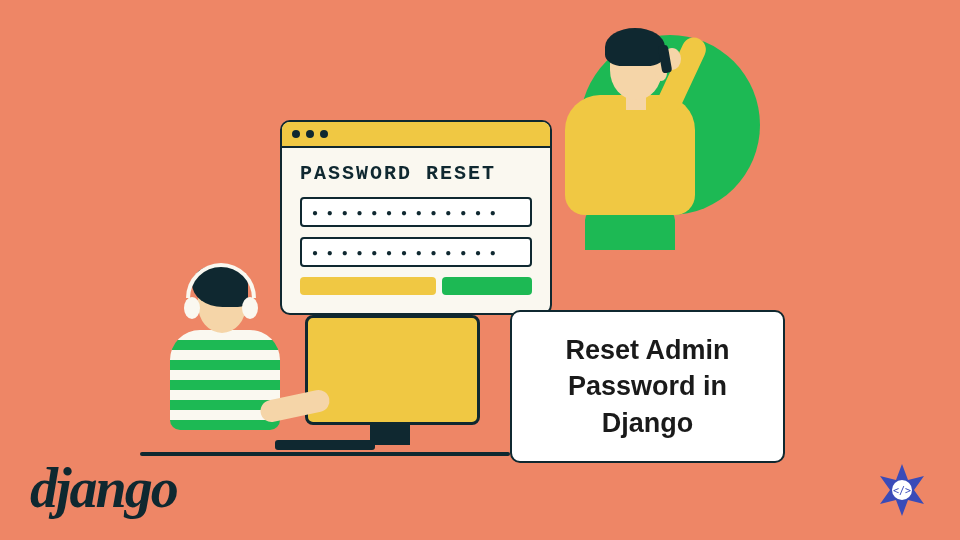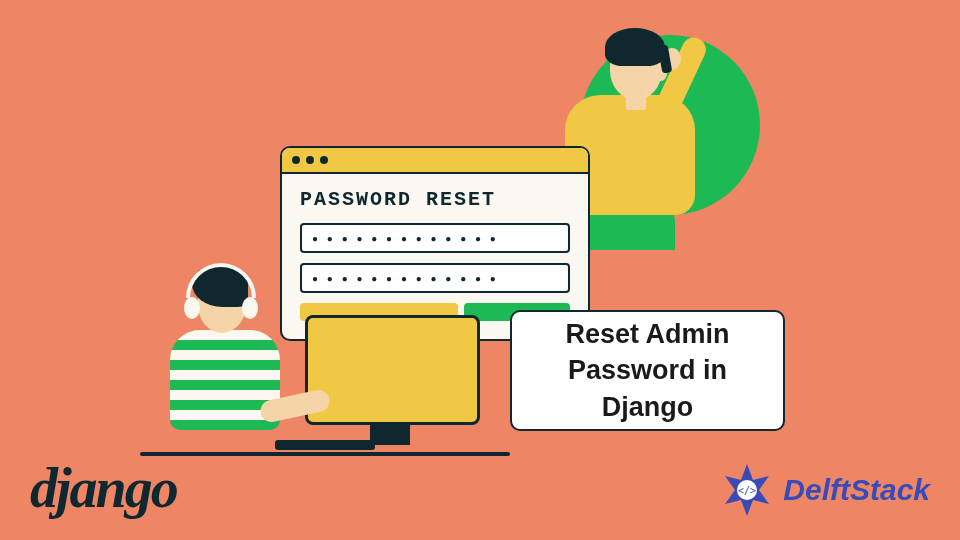--- a/index.html
+++ b/index.html
@@ -82,22 +82,22 @@
   }
   .calling-person .pants {
     position: absolute;
     width: 90px; height: 40px;
     background: #1db954;
     top: 200px; left: 30px;
     border-radius: 10px 10px 0 0;
   }
   .password-window {
     position: absolute;
-    top: 146px; left: 280px;
-    width: 310px;
+    top: 120px; left: 280px;
+    width: 272px;
     background: #faf8f0;
     border: 2px solid #0f2830;
     border-radius: 10px;
   }
   .password-window .titlebar {
     height: 26px;
     background: #f0c843;
     border-bottom: 2px solid #0f2830;
     border-radius: 8px 8px 0 0;
     display: flex;
@@ -141,21 +141,21 @@
     background: #f0c843; flex: 3;
   }
   .submit-row .bar.green { background: #1db954; flex: 2; }
   .title-card {
     position: absolute;
     top: 310px; left: 510px;
     width: 275px;
     background: #fff;
     border: 2px solid #0f2830;
     border-radius: 10px;
-    padding: 4px 18px;
+    padding: 20px 18px;
     text-align: center;
   }
   .title-card h2 {
     font-size: 27px;
     font-weight: 700;
     color: #1a1a1a;
     line-height: 1.35;
   }
   .desk-person {
     position: absolute;
@@ -328,14 +328,13 @@
 <div class="delft-logo">
   <div class="mark">
     <svg viewBox="0 0 56 56">
       <g transform="translate(28,28)">
         <polygon points="0,-26 6,-10 22,-14 12,0 22,14 6,10 0,26 -6,10 -22,14 -12,0 -22,-14 -6,-10" fill="#3a4bb8"></polygon>
         <circle cx="0" cy="0" r="10" fill="#fff"></circle>
         <text x="0" y="4" text-anchor="middle" font-size="10" fill="#3a4bb8" font-family="monospace">&lt;/&gt;</text>
       </g>
     </svg>
   </div>
-  <div class="text">DelftStack</div>
 </div>
 
 </body></html>

